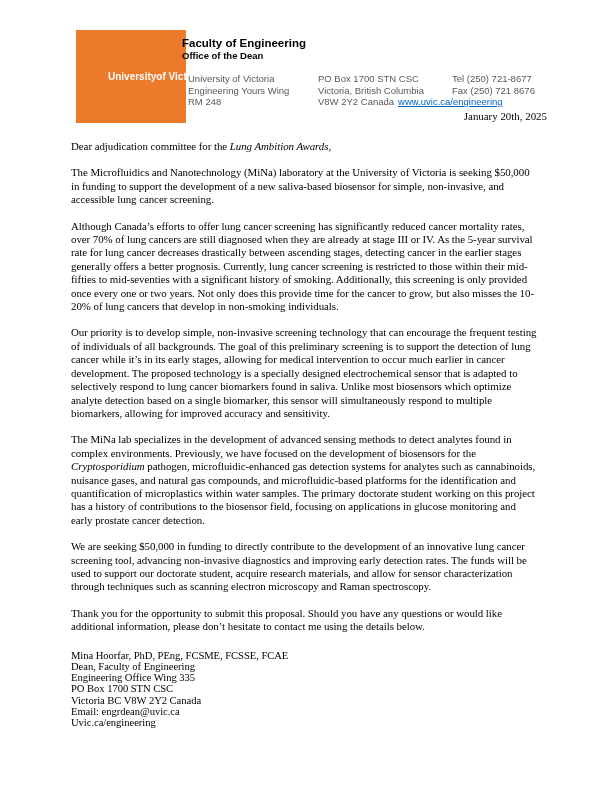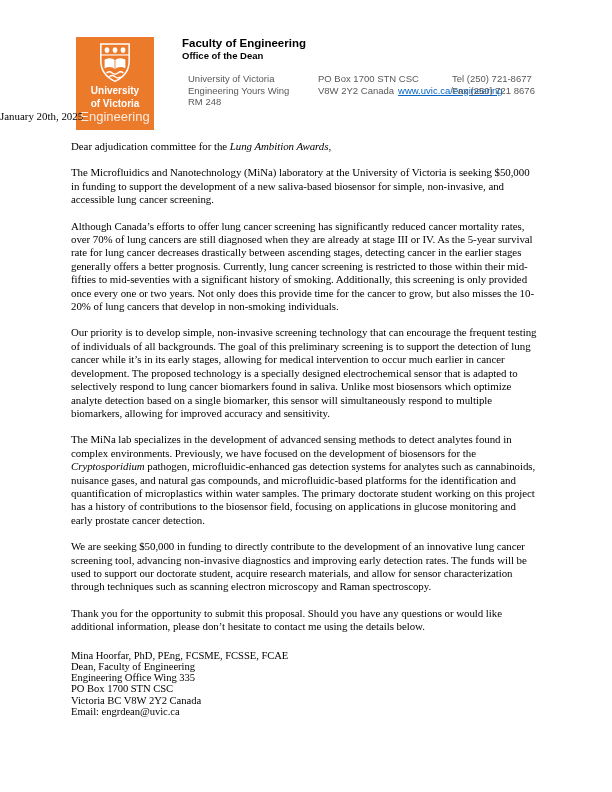--- a/index.html
+++ b/index.html
@@ -9,26 +9,27 @@
     height: 792px;
     background: #ffffff;
     overflow: hidden;
     font-family: "Liberation Serif", serif;
     color: #000;
   }
 
   
   .logo-box {
     position: absolute;
-    left: 76px; top: 37px;
+    left: 76px; top: 30px;
     width: 78px; height: 93px;
     background: #EC7A2B;
     display: flex;
-    flex-direction: column;
+    flex-direction: row;
     align-items: center;
+    padding-left: 32px;
   }
   .crest { margin-top: 5px; }
   .logo-univ {
     color: #ffffff;
     font-family: "Liberation Sans", sans-serif;
     font-weight: bold;
     font-size: 10px;
     line-height: 10.5px;
     text-align: center;
     margin-top: 2px;
@@ -61,21 +62,21 @@
     text-decoration: underline;
     cursor: pointer;
     margin-left: 4px;
   }
 
   
   .date-line {
     position: absolute;
     top: 110px; left: 0;
     width: 547px;
-    text-align: left;
+    text-align: right;
     font-size: 10.9px;
   }
   .letter-body {
     position: absolute;
     left: 71px; top: 140px;
     width: 476px;
     font-size: 10.9px;
     line-height: 13.4px;
     letter-spacing: -0.05px;
   }
@@ -123,20 +124,21 @@
     <div class="dept-office">Office of the Dean</div>
   </div>
 
   <div class="addr addr-1">
     <div>University of Victoria</div>
     <div>Engineering Yours Wing</div>
     <div>RM 248</div>
   </div>
   <div class="addr addr-2">
     <div>PO Box 1700 STN CSC</div>
+    <div>Victoria, British Columbia</div>
     <div>
       <span>V8W 2Y2  Canada</span><a class="uvic-link">www.uvic.ca/engineering</a>
     </div>
   </div>
   <div class="addr addr-3">
     <div>Tel (250) 721-8677</div>
     <div>Fax (250) 721 8676</div>
   </div>
 
   <div class="date-line">January 20th, 2025</div>
@@ -154,16 +156,17 @@
     <p>Thank you for the opportunity to submit this proposal. Should you have any questions or would like additional information, please don’t hesitate to contact me using the details below.</p>
 
 
     <div class="footer-block">
       <div>Mina Hoorfar, PhD, PEng, FCSME, FCSSE, FCAE</div>
       <div>Dean, Faculty of Engineering</div>
       <div>Engineering Office Wing 335</div>
       <div>PO Box 1700 STN CSC</div>
       <div>Victoria BC V8W 2Y2 Canada</div>
       <div>Email: engrdean@uvic.ca</div>
+      <div>Uvic.ca/engineering</div>
     </div>
   </div>
 
 </div>
 
 </body></html>

